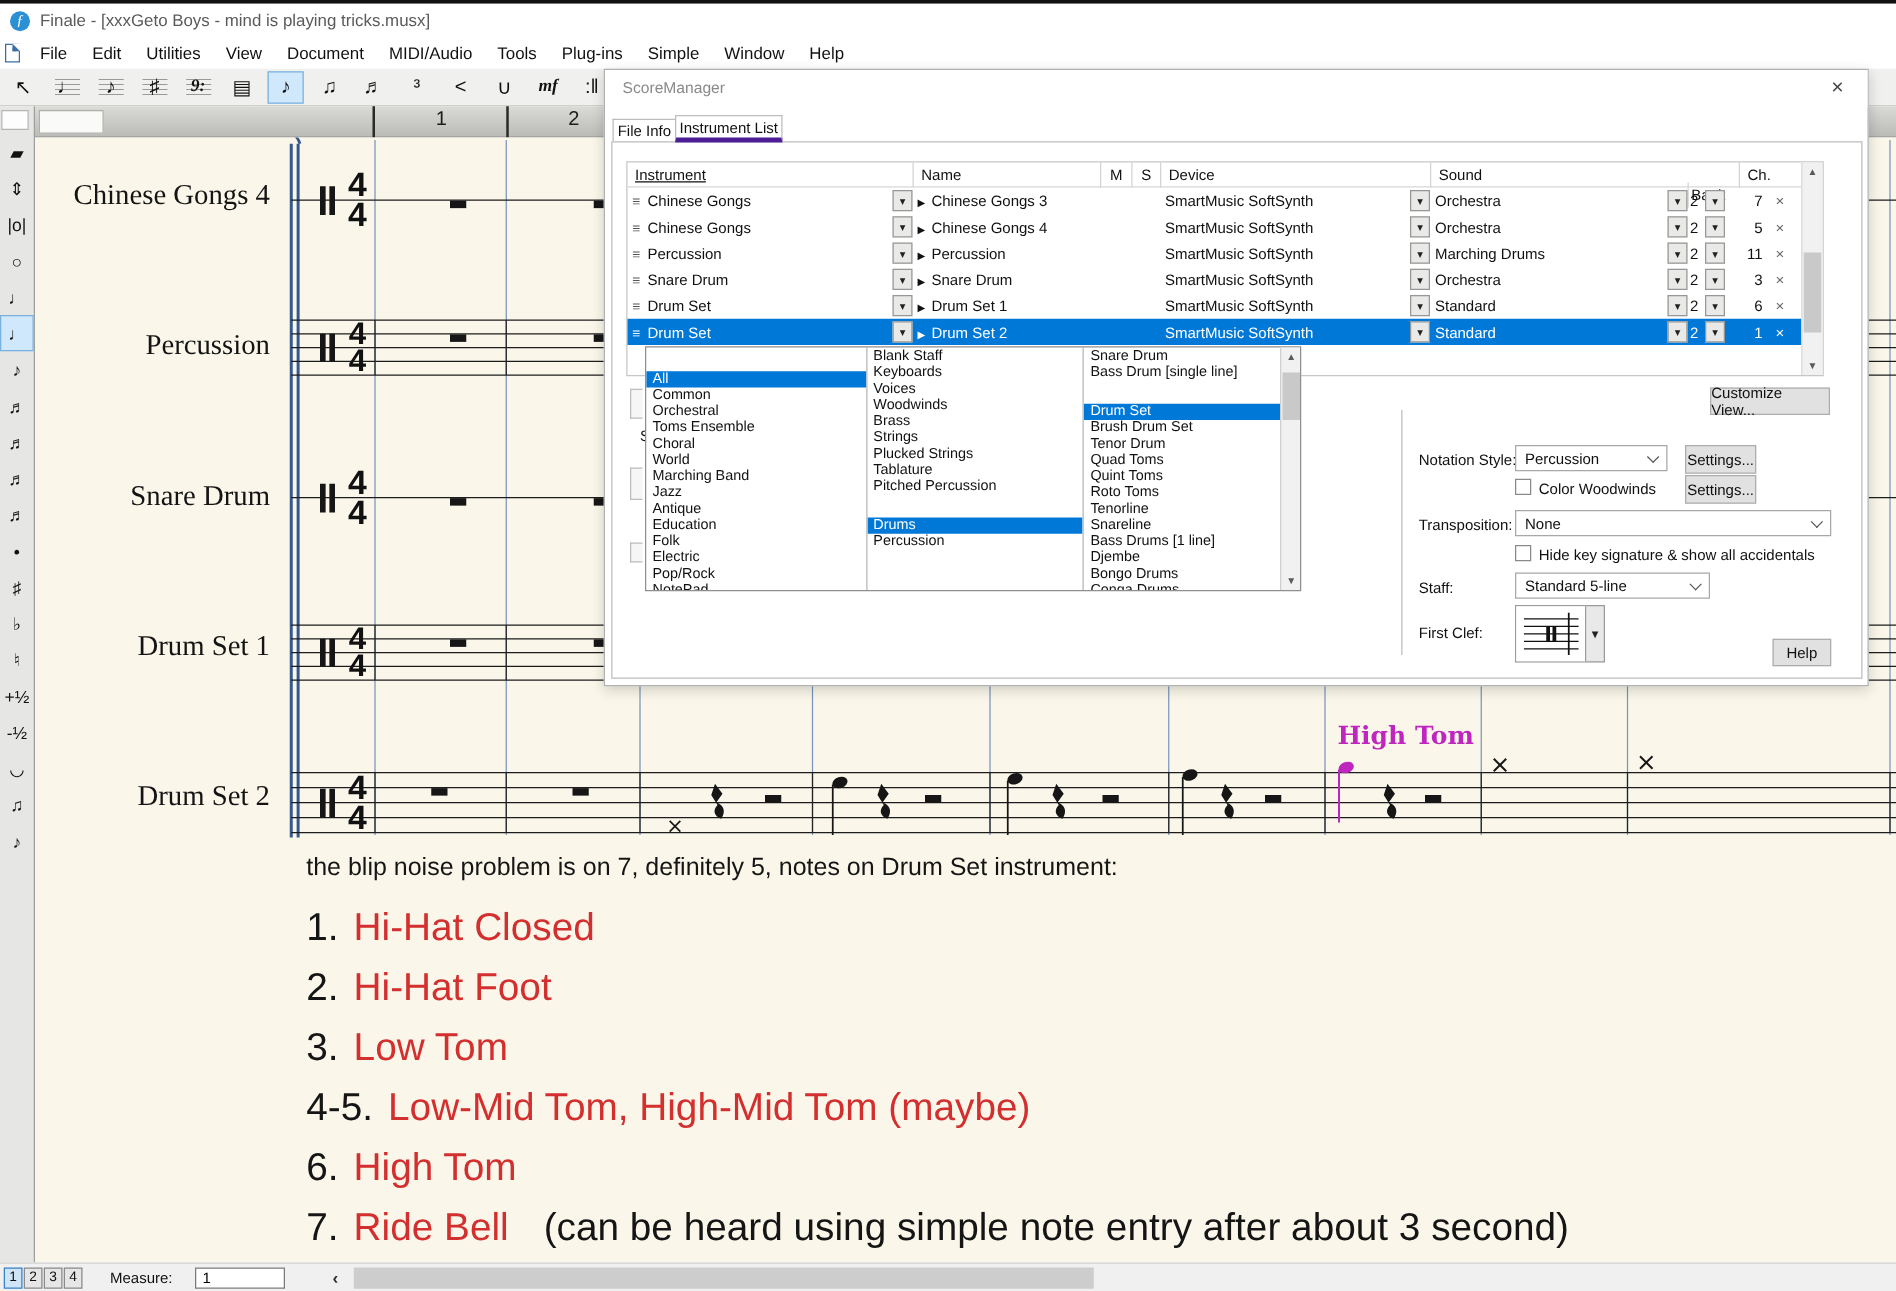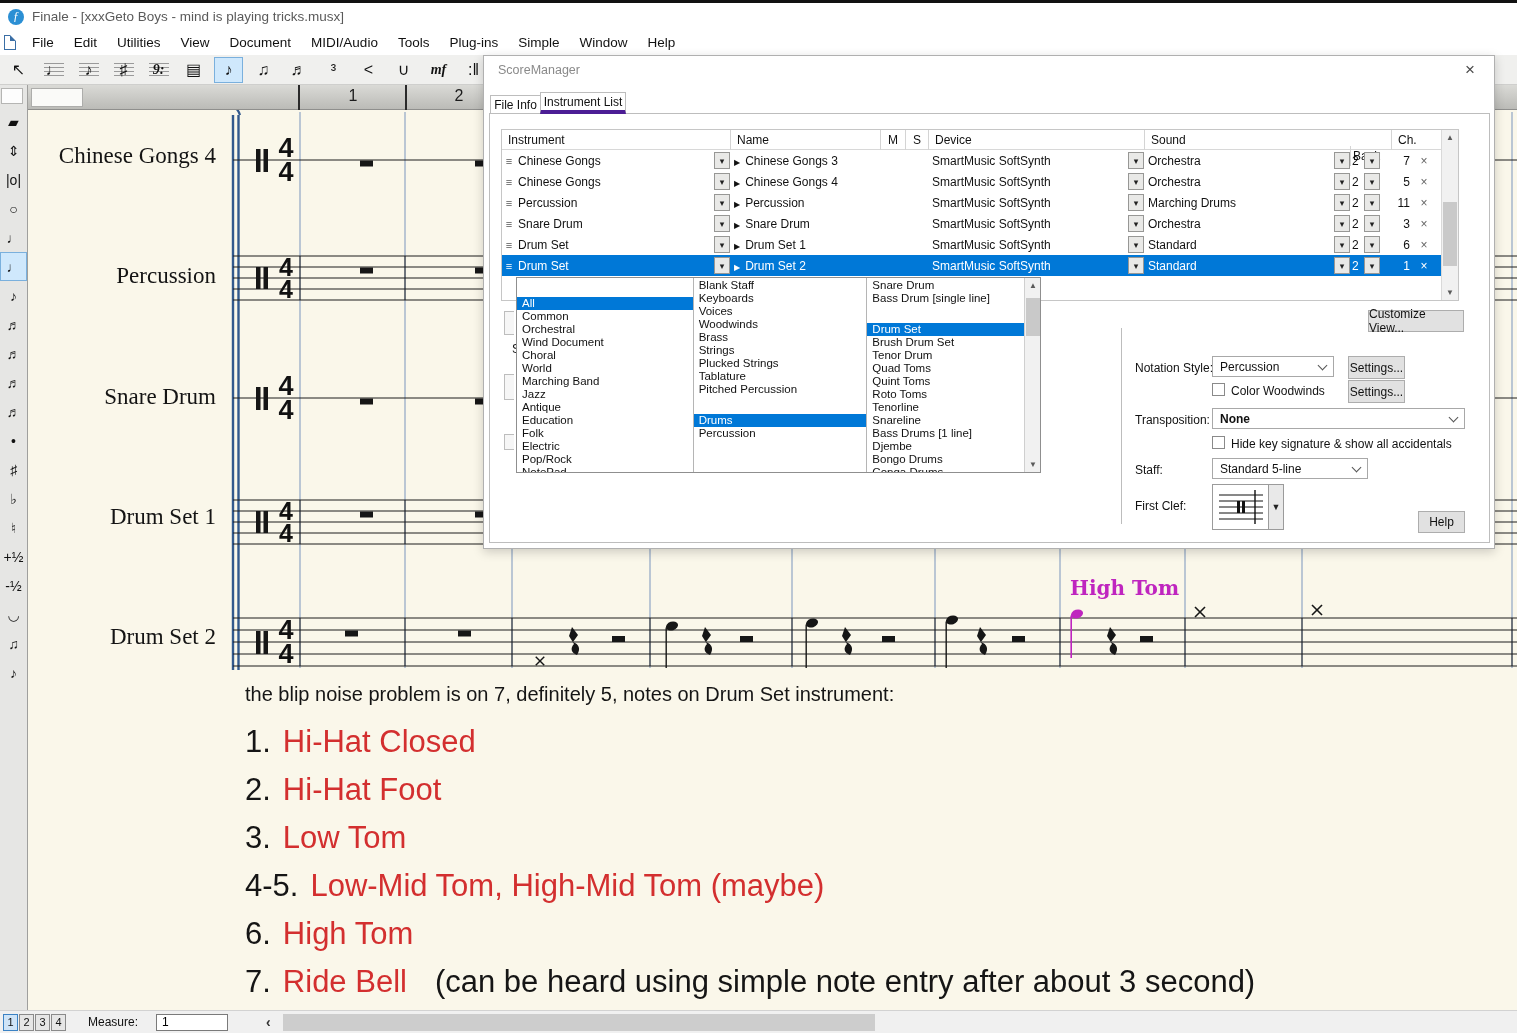--- a/index.html
+++ b/index.html
@@ -505,21 +505,21 @@
     <div class="tab" id="tab-fileinfo">
         <span>File Info</span>
       </div>
     <div class="tab" id="tab-instlist">
         <span>Instrument List</span>
       </div>
     <div id="dlg-content"></div>
 
     <div id="insttable">
       <div id="tbl-head">
-        <span class="th" style="width:228px;">Instrument</span>
+        <span class="th" style="width:228px;text-decoration:underline;">Instrument</span>
         <span class="th sep" style="width:150px;">Name</span>
         <span class="th sep" style="width:25px;justify-content:center;padding-left:0;">M</span>
         <span class="th sep" style="width:23px;justify-content:center;padding-left:0;">S</span>
         <span class="th sep" style="width:216px;">Device</span>
         <span class="th sep" style="width:206px;">Sound</span>
         <span class="th sep" style="width:41px;padding-left:2px;margin-top:32px;">Bank</span>
         <span class="th sep" style="width:36px;">Ch.</span>
       </div>
       <div>
 
@@ -654,21 +654,21 @@
     <div class="fragment" style="left:20px;top:318px;height:26px;"></div>
     <div class="fragment" style="left:20px;top:378px;height:16px;"></div>
     <span class="rp-label" style="left:28px;top:286px;">S</span>
 
     <div id="picker">
       <div class="pick-col" id="pick-cat">
 
       <div class="pick-item sel">All</div>
           <div class="pick-item">Common</div>
           <div class="pick-item">Orchestral</div>
-          <div class="pick-item">Wind Document</div>
+          <div class="pick-item">Toms Ensemble</div>
           <div class="pick-item">Choral</div>
           <div class="pick-item">World</div>
           <div class="pick-item">Marching Band</div>
           <div class="pick-item">Jazz</div>
           <div class="pick-item">Antique</div>
           <div class="pick-item">Education</div>
           <div class="pick-item">Folk</div>
           <div class="pick-item">Electric</div>
           <div class="pick-item">Pop/Rock</div>
           <div class="pick-item">NotePad</div>
@@ -720,21 +720,21 @@
       <span>Percussion</span>
         <span class="chev"></span>
     </div>
     <div class="btn" style="left:864px;top:300px;width:57px;height:23px;">Settings...</div>
 
     <span class="cb" style="left:728px;top:327px;"></span>
     <span class="rp-label" style="left:747px;top:328px;">Color Woodwinds</span>
     <div class="btn" style="left:864px;top:324px;width:57px;height:23px;">Settings...</div>
 
     <span class="rp-label" style="left:651px;top:357px;">Transposition:</span>
-    <div class="combo" style="left:728px;top:352px;width:253px;height:21px;font-weight:bold;">
+    <div class="combo" style="left:728px;top:352px;width:253px;height:21px;">
       <span>None</span>
         <span class="chev"></span>
     </div>
 
     <span class="cb" style="left:728px;top:380px;"></span>
     <span class="rp-label" style="left:747px;top:381px;">Hide key signature &amp; show all accidentals</span>
 
     <span class="rp-label" style="left:651px;top:407px;">Staff:</span>
     <div class="combo" style="left:728px;top:402px;width:156px;height:21px;">
       <span>Standard 5-line</span>

